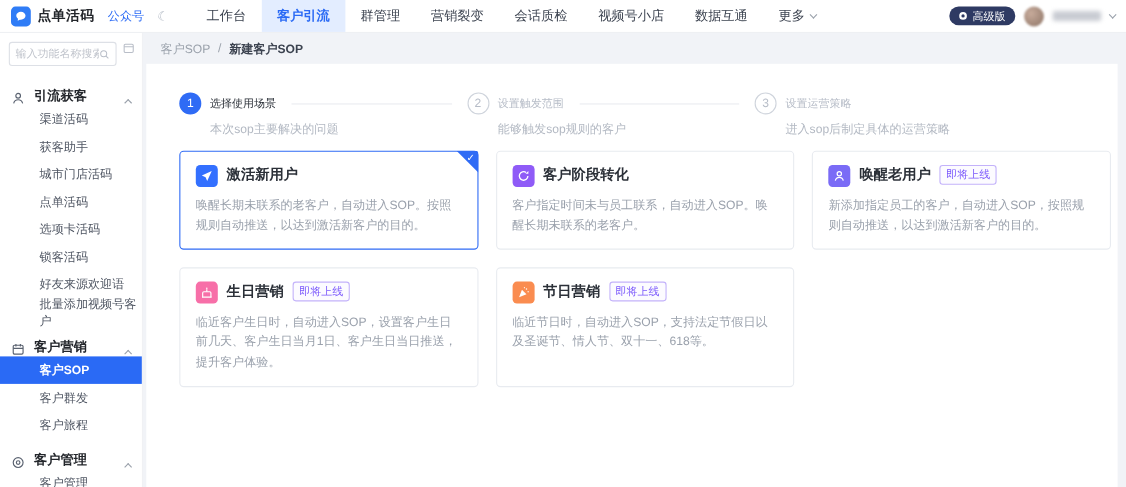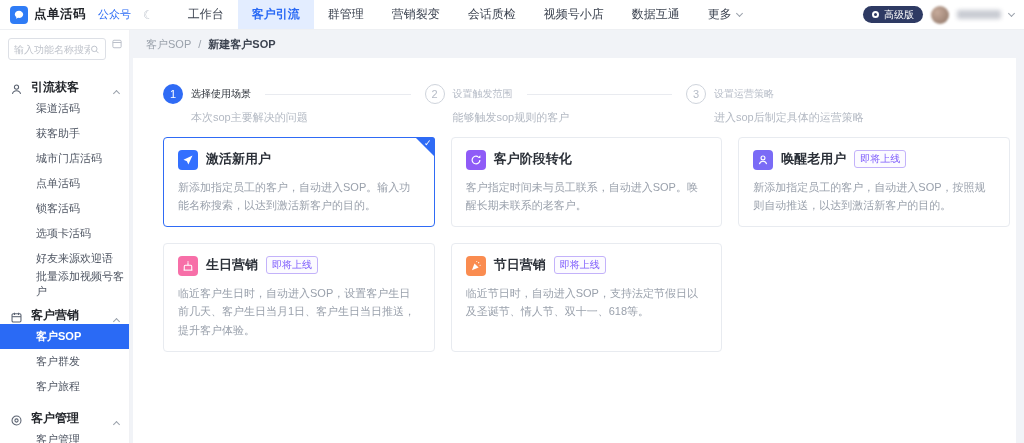--- a/index.html
+++ b/index.html
@@ -171,24 +171,24 @@
     <div class="item-row">
         <span>获客助手</span>
       </div>
     <div class="item-row">
         <span>城市门店活码</span>
       </div>
     <div class="item-row">
         <span>点单活码</span>
       </div>
     <div class="item-row">
+        <span>选项卡活码</span>
+      </div>
+    <div class="item-row">
         <span>锁客活码</span>
-      </div>
-    <div class="item-row">
-        <span>选项卡活码</span>
       </div>
     <div class="item-row">
         <span>好友来源欢迎语</span>
       </div>
     <div class="item-row">
         <span>批量添加视频号客户</span>
       </div>
 
     <div class="sec-row">
       <svg width="13" height="13" viewBox="0 0 16 16" fill="none" stroke="#5a6270" stroke-width="1.3">
@@ -264,21 +264,21 @@
           <span class="corner"></span>
           <span class="corner-check">✓</span>
           <div class="card-head">
             <span class="card-icon" style="background: rgb(51, 112, 255);">
               <svg width="12" height="12" viewBox="0 0 16 16">
                   <path d="M14 2L2 7.5l4.5 2L8.5 14z" fill="#fff"></path>
                 </svg>
             </span>
             <span class="card-title">激活新用户</span>
           </div>
-          <div class="card-desc">新添加指定员工的客户，自动进入SOP。输入功能名称搜索，以达到激活新客户的目的。</div>
+          <div class="card-desc">唤醒长期未联系的老客户，自动进入SOP。按照规则自动推送，以达到激活新客户的目的。</div>
         </div>
 
         <div class="card">
           <div class="card-head">
             <span class="card-icon" style="background: rgb(143, 91, 247);">
               <svg width="12" height="12" viewBox="0 0 16 16">
                   <path d="M13.2 8a5.2 5.2 0 1 1-2.2-4.3" stroke="#fff" stroke-width="1.6" fill="none"></path>
                   <path d="M13.8 1.8v3.6h-3.6z" fill="#fff"></path>
                 </svg>
             </span>

